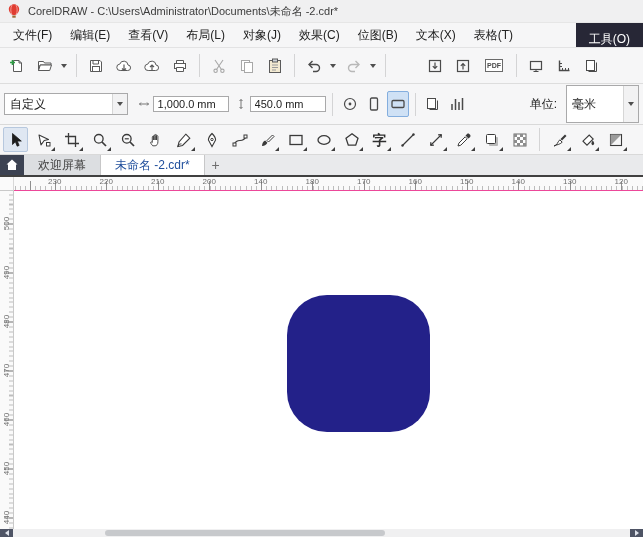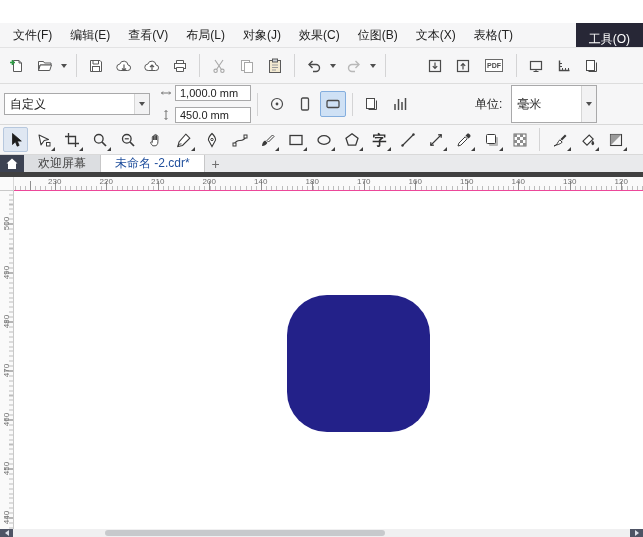--- a/index.html
+++ b/index.html
@@ -30,30 +30,30 @@
   .pdftxt{font-size:7px;font-weight:bold;color:#4a4a4a;border:1px solid #6a6a6a;padding:2px 1px;letter-spacing:0;background:#fff}
 
   .combo{height:21px;background:#fff;border:1px solid #a9a9aa;display:flex;align-items:center;font-size:12px;color:#222}
   .combo .val{flex:1;padding:0 5px;white-space:nowrap;overflow:hidden}
   .combo .cbtn{width:15px;height:100%;display:flex;align-items:center;justify-content:center;border-left:1px solid #d6d6d6;background:#f2f2f3}
   .combo .cbtn i{width:0;height:0;border-left:3.5px solid transparent;border-right:3.5px solid transparent;border-top:4px solid #4f4f4f}
   .preset{width:146px;height:22px}
   .zoomc{width:72px}
   .unitsc{width:86px;height:38px}
 
-  .dims{display:flex;flex-direction:column;gap:6px;margin-left:8px}
+  .dims{display:flex;flex-direction:row;gap:6px;margin-left:8px}
   .dimrow{display:flex;align-items:center;gap:3px}
   .dimrow input{width:76px;height:16px;border:1px solid #a9a9aa;background:#fff;font-size:11px;font-family:"Liberation Sans",sans-serif;color:#222;padding:0 4px}
   .pressed{background:#cfe1f5;border:1px solid #84aede;border-radius:2px}
   .unitslbl{font-size:12px;color:#222;margin:0 7px 0 60px;white-space:nowrap}
 
   .texttool{font-size:14px;font-weight:bold;color:#2f2f2f;line-height:1}
 
   
-  .tabbar{position:absolute;left:0;top:155px;right:0;height:22px;background:#e9eaec;display:flex;align-items:stretch;border-bottom:5px solid #404040}
+  .tabbar{position:absolute;left:0;top:155px;right:0;height:22px;background:#e9eaec;display:flex;align-items:stretch;border-bottom:2px solid #404040}
   .homebtn{width:24px;background:#3c4252;display:flex;align-items:center;justify-content:center;flex:0 0 24px}
   .tab{display:flex;align-items:center;padding:0 14px;font-size:12px;color:#3f3f3f;background:#dcdee1;border-right:1px solid #c7c7c8;white-space:nowrap}
   .tab.active{background:#ffffff;color:#1f4e9c}
   .newtab{width:22px;display:flex;align-items:center;justify-content:center;font-size:14px;color:#6e6e6e}
 
   
   .hruler{position:absolute;left:0;top:177px;right:0;height:14px;background:#fafafa;border-bottom:1px solid #ec4899;overflow:hidden}
   .ht-minor{position:absolute;left:0;right:0;bottom:0;height:4px;background:repeating-linear-gradient(90deg,#bdbdbd 0 1px,transparent 1px 5.15px);background-position-x:55px}
   .ht-major{position:absolute;left:0;right:0;bottom:0;height:9px;background:repeating-linear-gradient(90deg,#8f8f8f 0 1px,transparent 1px 51.5px);background-position-x:55px}
   .hnums{position:absolute;left:29px;top:0;display:flex}
@@ -78,20 +78,30 @@
   .sb-btn.r i{border-left:4px solid #dde1ea}
   .sb-track{flex:1;position:relative}
   .sb-thumb{position:absolute;left:92px;width:280px;top:1px;bottom:1px;background:#c7c9cc;border-radius:3px}
 
   svg{display:block}
 </style>
 </head>
 <body>
 <div id="app">
 
+  <div class="titlebar">
+    <i>
+        <svg viewBox="0 0 16 16" width="16" height="16">
+          <path d="M8 1.2C5 1.2 2.8 3.5 2.8 6.3c0 2.6 2 4.6 3.6 5.7h3.2c1.6-1.1 3.6-3.1 3.6-5.7C13.2 3.5 11 1.2 8 1.2z" fill="#e03c31"></path>
+          <path d="M6.3 12.5h3.4v2.2H6.3z" fill="#9c6b38"></path>
+          <path d="M6 2c-1.6 2.6-1.6 7.4 0 9.8M10 2c1.6 2.6 1.6 7.4 0 9.8" stroke="#f7b1aa" stroke-width=".8" fill="none"></path>
+        </svg>
+      </i>
+    <span>CorelDRAW - C:\Users\Administrator\Documents\未命名 -2.cdr*</span>
+  </div>
 
   <div class="menubar">
     <span class="menu">文件(F)</span>
     <span class="menu">编辑(E)</span>
     <span class="menu">查看(V)</span>
     <span class="menu">布局(L)</span>
     <span class="menu">对象(J)</span>
     <span class="menu">效果(C)</span>
     <span class="menu">位图(B)</span>
     <span class="menu">文本(X)</span>

